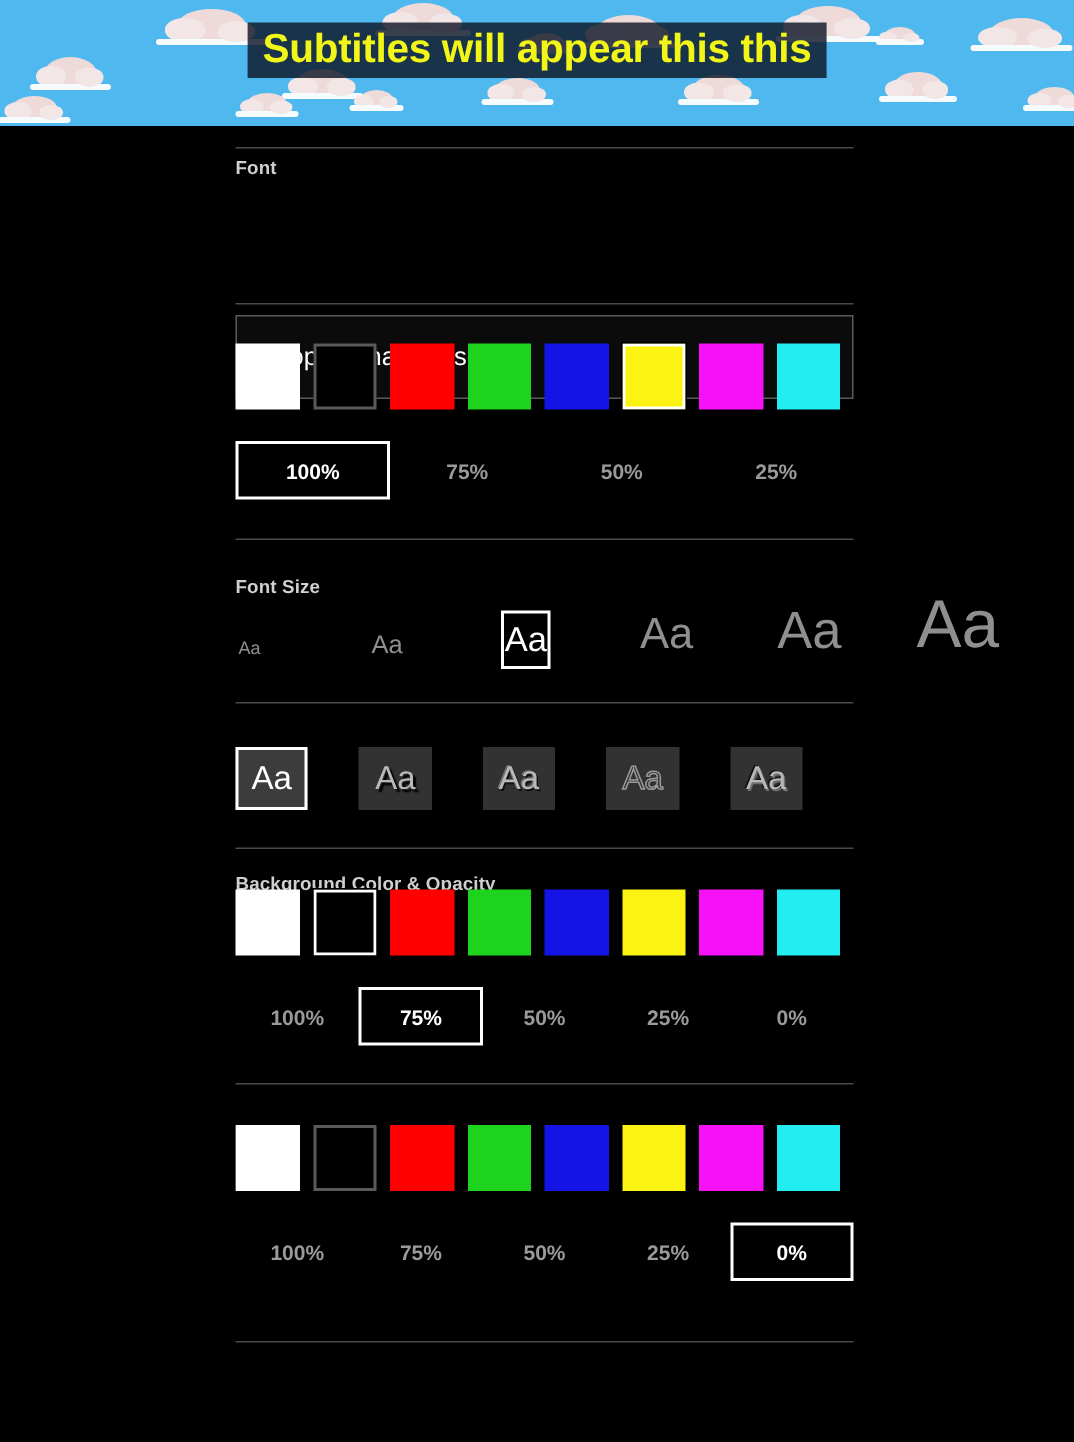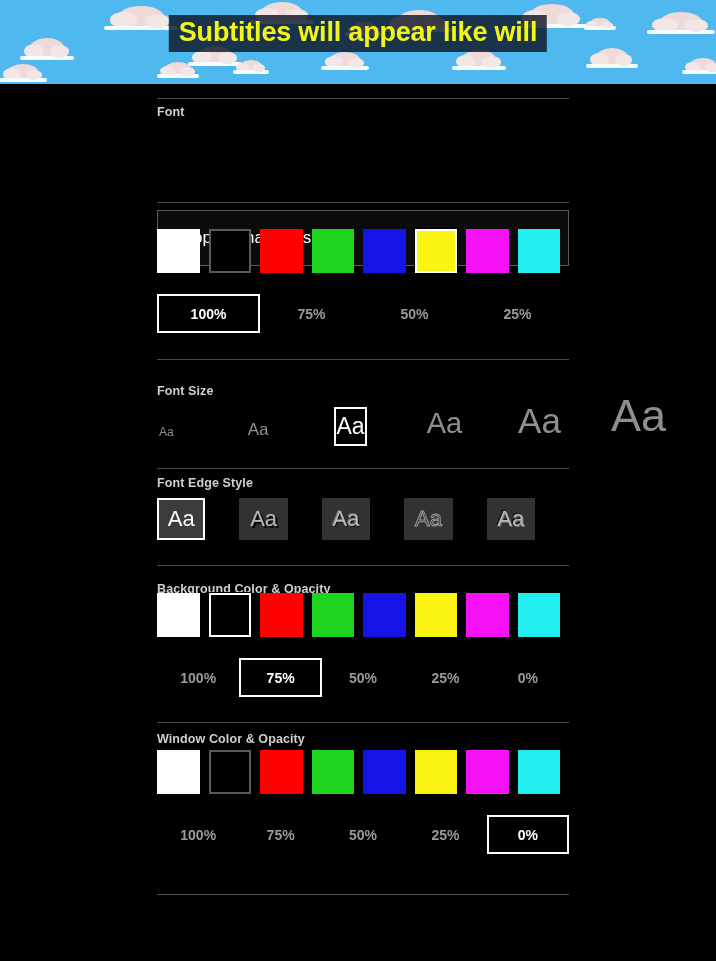--- a/index.html
+++ b/index.html
@@ -191,21 +191,21 @@
         <div class="base"></div>
       </div>
       <div class="cloud" style="left: 240px; top: 60px; width: 22px; height: 12px;">
         <div class="base"></div>
       </div>
       <div class="cloud" style="left: 590px; top: 18px; width: 20px; height: 10px;">
         <div class="base"></div>
       </div>
     </div>
   <div id="subtitle-box">
-    <div id="subtitle-text">Subtitles will appear like will</div>
+    <div id="subtitle-text">Subtitles will appear this this</div>
   </div>
 </div>
 
 <div id="panel">
 
   <div class="rule" style="top:14px"></div>
   <div class="section sect-label" style="top:21px">Font</div>
   <div id="font-select">
     <span>Proportional Sans-Serif</span>
     <span class="caret">
@@ -238,21 +238,20 @@
   <div class="section" id="size-row" style="top:302px;height:60px">
       <div class="size-item" style="font-size: 12px; width: 38px; height: 28px; margin-right: 70px;">Aa</div>
       <div class="size-item" style="font-size: 17px; width: 43px; height: 33px; margin-right: 64px;">Aa</div>
       <div class="size-item sel" style="font-size: 23px; width: 49px; height: 39px; margin-right: 58px;">Aa</div>
       <div class="size-item" style="font-size: 29px; width: 55px; height: 45px; margin-right: 52px;">Aa</div>
       <div class="size-item" style="font-size: 35px; width: 61px; height: 51px; margin-right: 46px;">Aa</div>
       <div class="size-item" style="font-size: 45px; width: 71px; height: 61px; margin-right: 40px;">Aa</div>
     </div>
 
   <div class="rule" style="top:384px"></div>
-  <div class="section sect-label" style="top:392px">Font Edge Style</div>
   <div class="section" id="edge-row" style="top:414px">
       <div class="edge-item edge-none sel">Aa</div>
       <div class="edge-item edge-drop">Aa</div>
       <div class="edge-item edge-raise">Aa</div>
       <div class="edge-item edge-out">Aa</div>
       <div class="edge-item edge-depr">Aa</div>
     </div>
 
   <div class="rule" style="top:481px"></div>
   <div class="section sect-label" style="top:498px">Background Color &amp; Opacity</div>
@@ -268,21 +267,20 @@
     </div>
   <div class="section opa-row" id="bg-color-opacities" style="top:574px">
       <div class="opa" style="width: 85px;">100%</div>
       <div class="opa sel" style="width: 85px;">75%</div>
       <div class="opa" style="width: 85px;">50%</div>
       <div class="opa" style="width: 85px;">25%</div>
       <div class="opa" style="width: 85px;">0%</div>
     </div>
 
   <div class="rule" style="top:638px"></div>
-  <div class="section sect-label" style="top:648px">Window Color &amp; Opacity</div>
   <div class="section swatch-row" id="win-color-swatches" style="top:666px">
       <div class="swatch sel" style="background: rgb(255, 255, 255);"></div>
       <div class="swatch outline-dark" style="background: rgb(0, 0, 0);"></div>
       <div class="swatch" style="background: rgb(254, 0, 0);"></div>
       <div class="swatch" style="background: rgb(30, 211, 30);"></div>
       <div class="swatch" style="background: rgb(20, 20, 230);"></div>
       <div class="swatch" style="background: rgb(251, 244, 19);"></div>
       <div class="swatch" style="background: rgb(247, 17, 247);"></div>
       <div class="swatch" style="background: rgb(34, 238, 241);"></div>
     </div>

